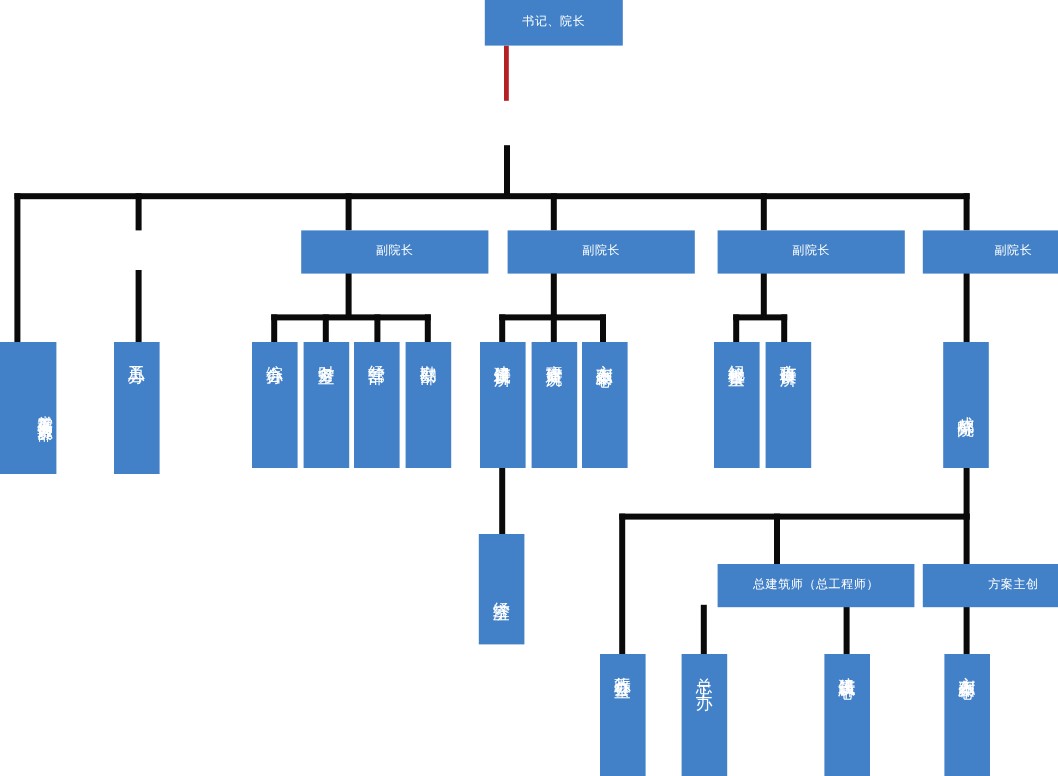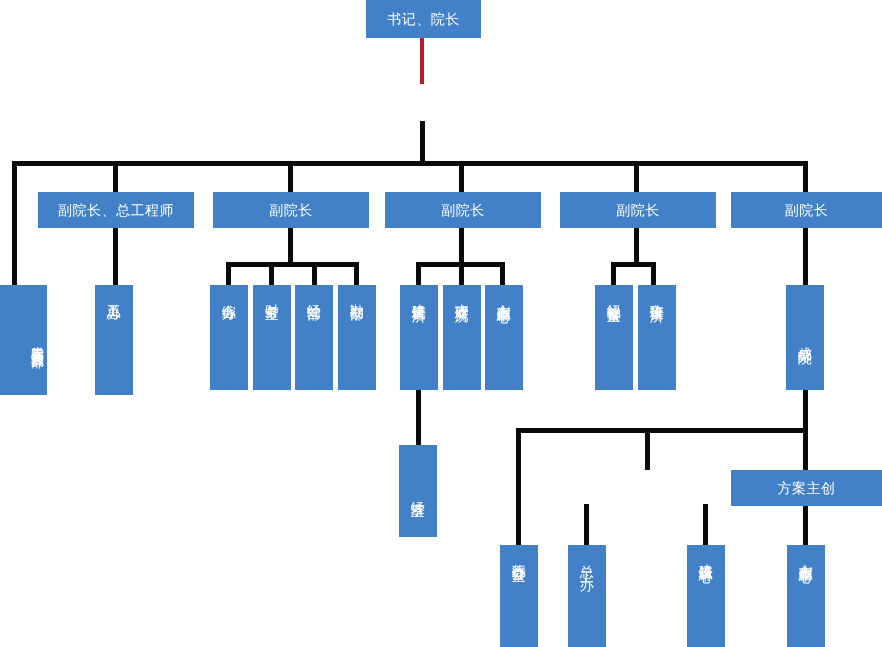--- a/index.html
+++ b/index.html
@@ -24,23 +24,24 @@
     box-sizing: border-box;
     display: flex;
     align-items: center;
     justify-content: center;
     text-align: center;
     line-height: 1.18;
     z-index: 3;
   }
   
   .node.h {
-    font-size: 14px;
+    font-size: 10px;
     letter-spacing: 0.5px;
     padding: 18px 4px;
+    margin-left: 38px;
   }
   
   .node.v {
     writing-mode: vertical-rl;
     text-orientation: upright;
     font-size: 14px;
     letter-spacing: 1px;
     padding: 8px 2px;
     justify-content: flex-start;
   }
@@ -118,21 +119,20 @@
   <div class="conn" style="left:803px; top:428px; width:5px; height:42px;"></div>
 
   <div class="conn" style="left:584px; top:504px; width:5px; height:41px;"></div>
   <div class="conn" style="left:703px; top:504px; width:5px; height:41px;"></div>
 
   <div class="conn" style="left:803px; top:504px; width:5px; height:41px;"></div>
 
   <div class="node h" style="left:366px; top:0px; width:115px; height:38px;">书记、院长</div>
 
 
-  <div class="node h" style="left:38px; top:192px; width:156px; height:34px;">副院长、总工程师</div>
   <div class="node h" style="left:213px; top:192px; width:156px; height:34px;">副院长</div>
   <div class="node h" style="left:385px; top:192px; width:156px; height:34px;">副院长</div>
   <div class="node h" style="left:560px; top:192px; width:156px; height:34px;">副院长</div>
   <div class="node h" style="left:731px; top:192px; width:151px; height:34px;">副院长</div>
 
   <div class="node v dual" style="left:0px; top:285px; width:47px; height:110px; font-size:13px;">
     <span>党群工作部</span>
     <span>人力资源部</span>
   </div>
 
@@ -147,20 +147,21 @@
   <div class="node v" style="left:443px; top:285px; width:38px; height:105px;">古建研究所</div>
   <div class="node v" style="left:485px; top:285px; width:38px; height:105px;">方案创作中心</div>
 
   <div class="node v" style="left:595px; top:285px; width:38px; height:105px;">纪检督察室</div>
   <div class="node v" style="left:638px; top:285px; width:38px; height:105px;">市政设计所</div>
 
   <div class="node v" style="left:786px; top:285px; width:38px; height:105px; justify-content:center;">成都分院</div>
 
   <div class="node v" style="left:399px; top:445px; width:38px; height:92px; justify-content:center;">经济室</div>
 
+  <div class="node h" style="left:560px; top:470px; width:164px; height:34px;">总建筑师（总工程师）</div>
   <div class="node h" style="left:731px; top:470px; width:151px; height:34px;">方案主创</div>
 
   <div class="node v" style="left:500px; top:545px; width:38px; height:102px;">行政办公室</div>
   <div class="node v spaced" style="left:568px; top:545px; width:38px; height:102px;">总工办</div>
   <div class="node v" style="left:687px; top:545px; width:38px; height:102px;">建筑设计中心</div>
   <div class="node v" style="left:787px; top:545px; width:38px; height:102px;">方案创作中心</div>
 
 </div>
 
 </body></html>

